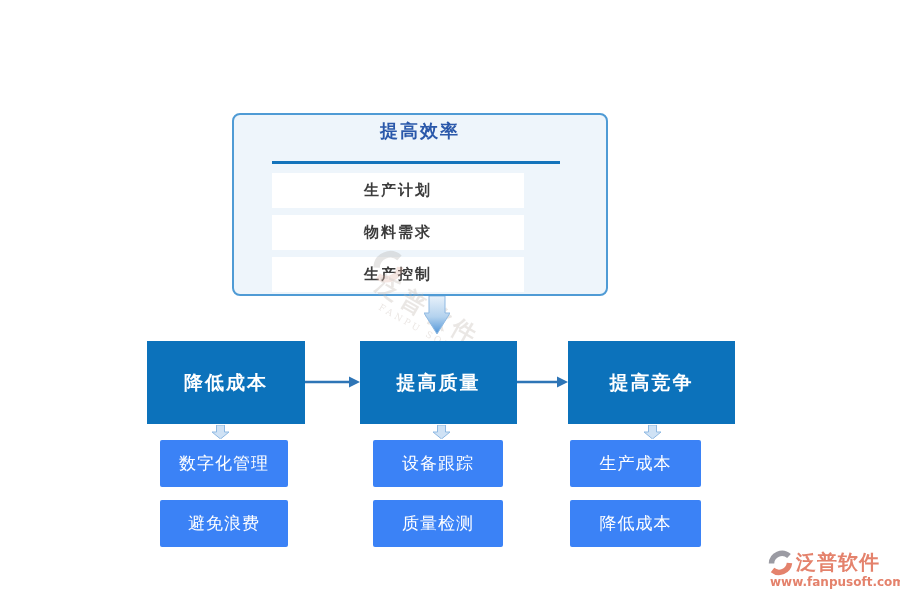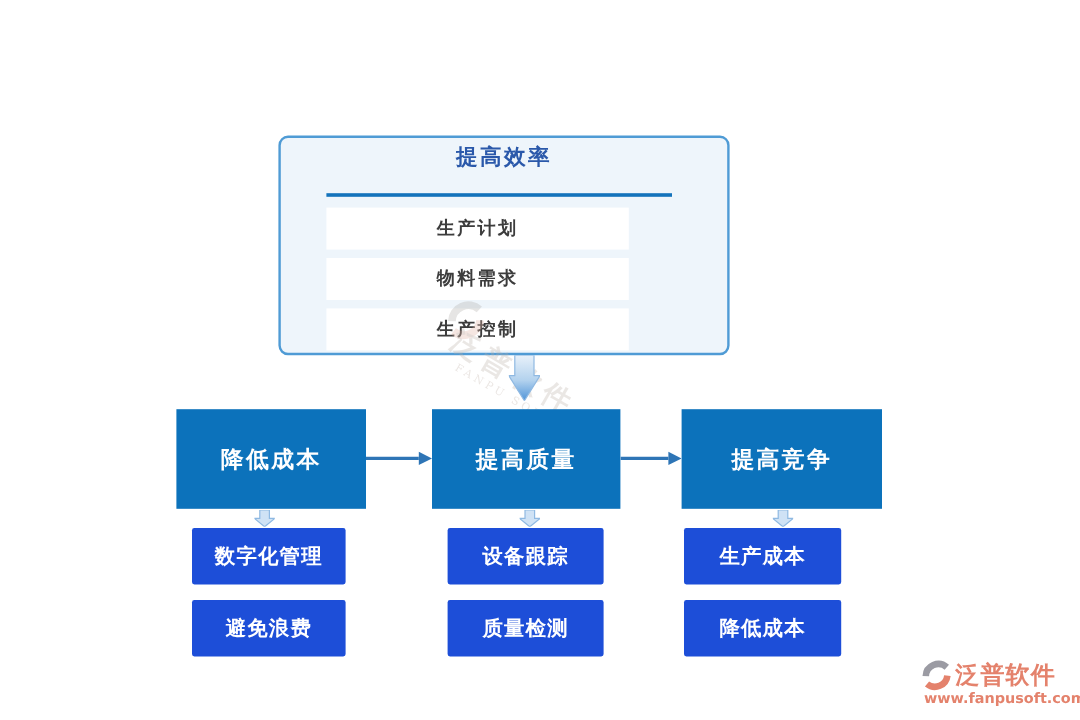--- a/index.html
+++ b/index.html
@@ -34,23 +34,23 @@
   .main-box{
     position:absolute;top:341px;height:83px;background:#0c72bb;
     display:flex;align-items:center;justify-content:center;
     color:#ffffff;font-size:19px;font-weight:bold;letter-spacing:2px;
   }
   .main-0{left:147px;width:158px}
   .main-1{left:360px;width:157px}
   .main-2{left:568px;width:167px}
   
   .sub-box{
-    position:absolute;height:47px;background:#1d4ed8;border-radius:2px;
+    position:absolute;height:47px;background:#3b82f6;border-radius:2px;
     display:flex;align-items:center;justify-content:center;
-    color:#ffffff;font-size:17px;font-weight:bold;letter-spacing:1px;
+    color:#ffffff;font-size:17px;font-weight:normal;letter-spacing:1px;
   }
   .col-0{left:160px;width:128px}
   .col-1{left:373px;width:130px}
   .col-2{left:570px;width:131px}
   .r-top{top:440px}.r-bot{top:500px}
   .arrow-svg{position:absolute;}
   
   .watermark{position:absolute;left:372px;top:250px;pointer-events:none;opacity:0.55;}
   .wm-text{
     position:absolute;left:14px;top:18px;transform:rotate(30deg);transform-origin:left top;

